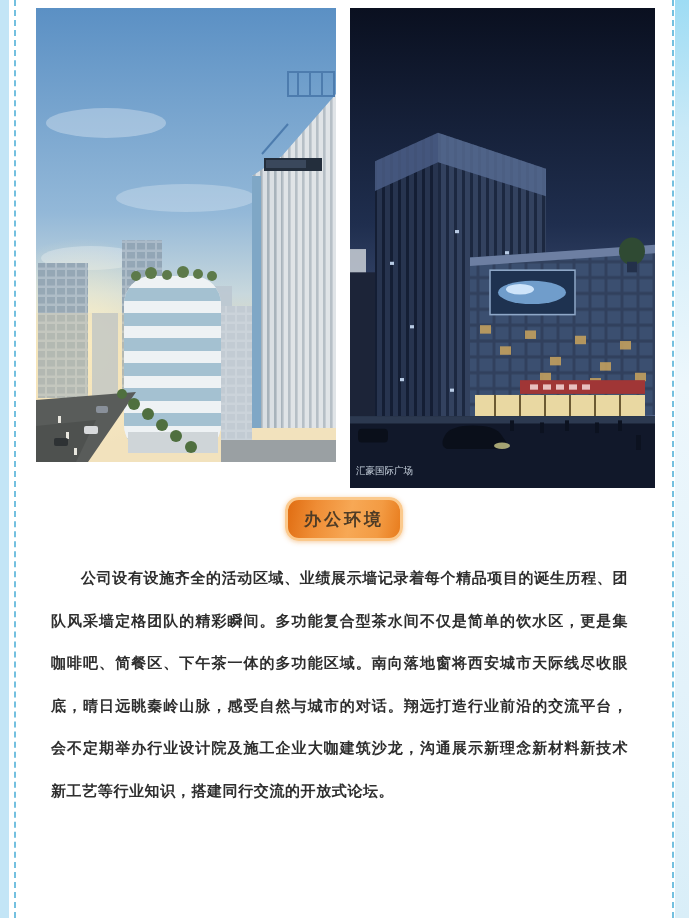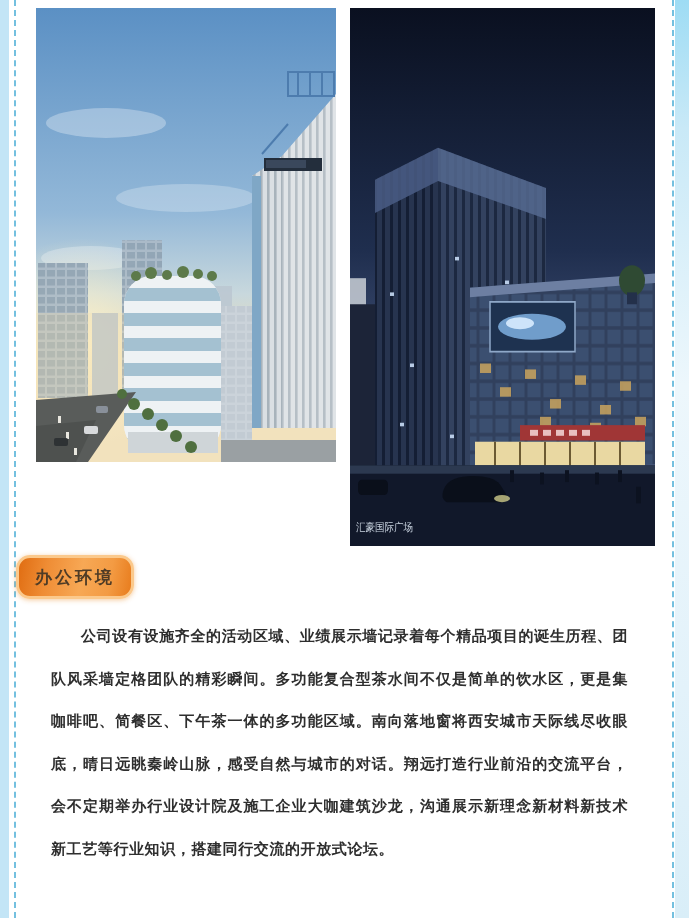--- a/index.html
+++ b/index.html
@@ -8,23 +8,23 @@
     background:#ffffff;font-family:"Liberation Sans",sans-serif;
   }
   .stripe-left{position:absolute;left:0;top:0;width:9px;height:100%;background:#c3e5f6}
   .stripe-right{position:absolute;right:0;top:0;width:14px;height:100%;
     background:linear-gradient(180deg,#9edcf4 0%,#c9e9f7 14%,#edf7fc 42%,#e3f2fa 75%,#d9eef8 100%)}
   .card{position:absolute;left:14px;right:15px;top:0;bottom:0;background:#fff;
     border-left:2px dashed #74c0df;border-right:2px dashed #74c0df}
   .gallery{display:flex;gap:14px;padding:8px 0 0 20px}
   figure.photo{margin:0;flex:0 0 auto;overflow:hidden;background:#9db4c6}
   .photo-left{width:300px;height:454px}
-  .photo-right{width:305px;height:538px}
+  .photo-right{width:305px;height:480px}
   .photo svg{display:block;width:100%;height:100%}
-  .badge-row{display:flex;margin-top:9px}
+  .badge-row{display:flex;justify-content:center;margin-top:9px}
   .badge{
     box-sizing:border-box;min-width:96px;height:44px;padding:0 16px;
     border-radius:14px;border:3px solid #fbc98c;
     background:linear-gradient(100deg,#e06d12 0%,#ef8d35 25%,#f7a855 55%,#f39b43 80%,#e87c1d 100%);
     display:flex;align-items:center;justify-content:center;
     box-shadow:0 1px 5px rgba(233,140,40,.45);
   }
   .badge span{font-size:17px;font-weight:700;color:#4f3c26;letter-spacing:3px}
   .article{
     padding:16px 44px 0 35px;

